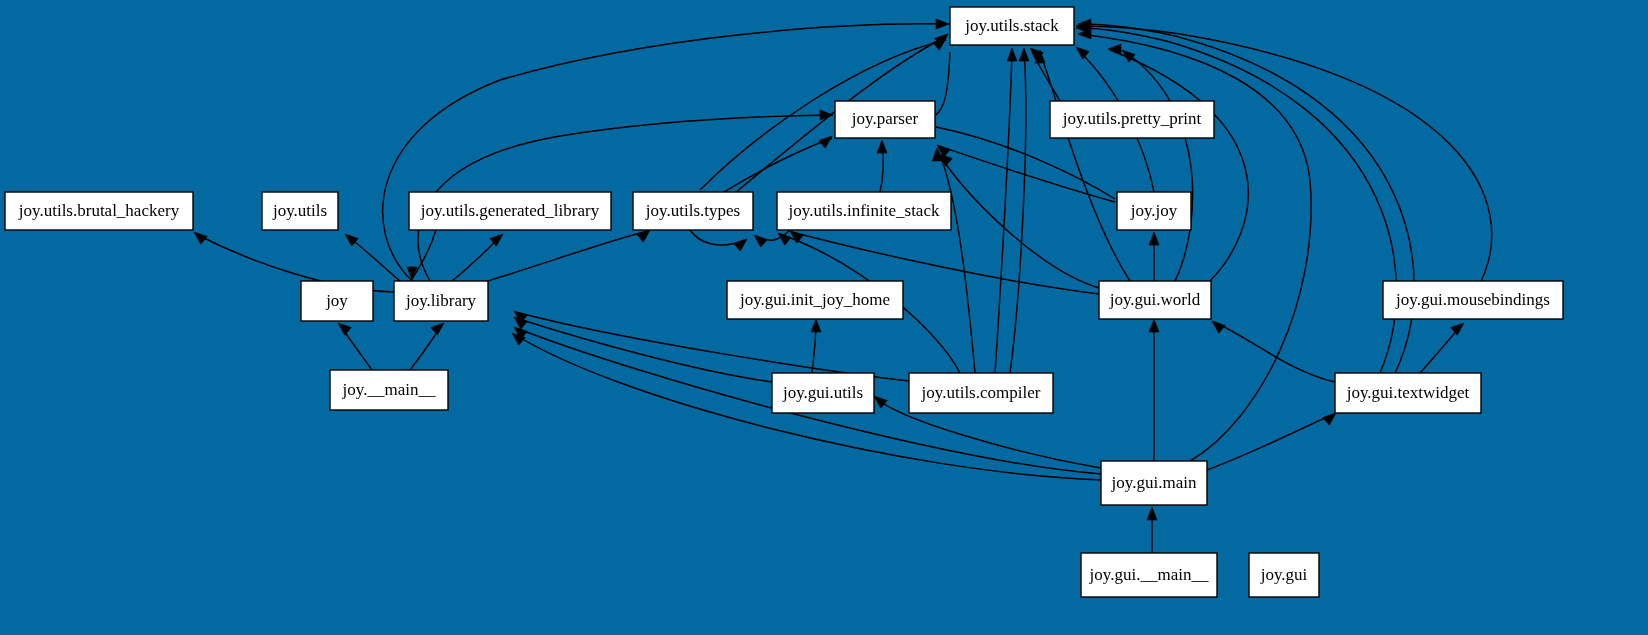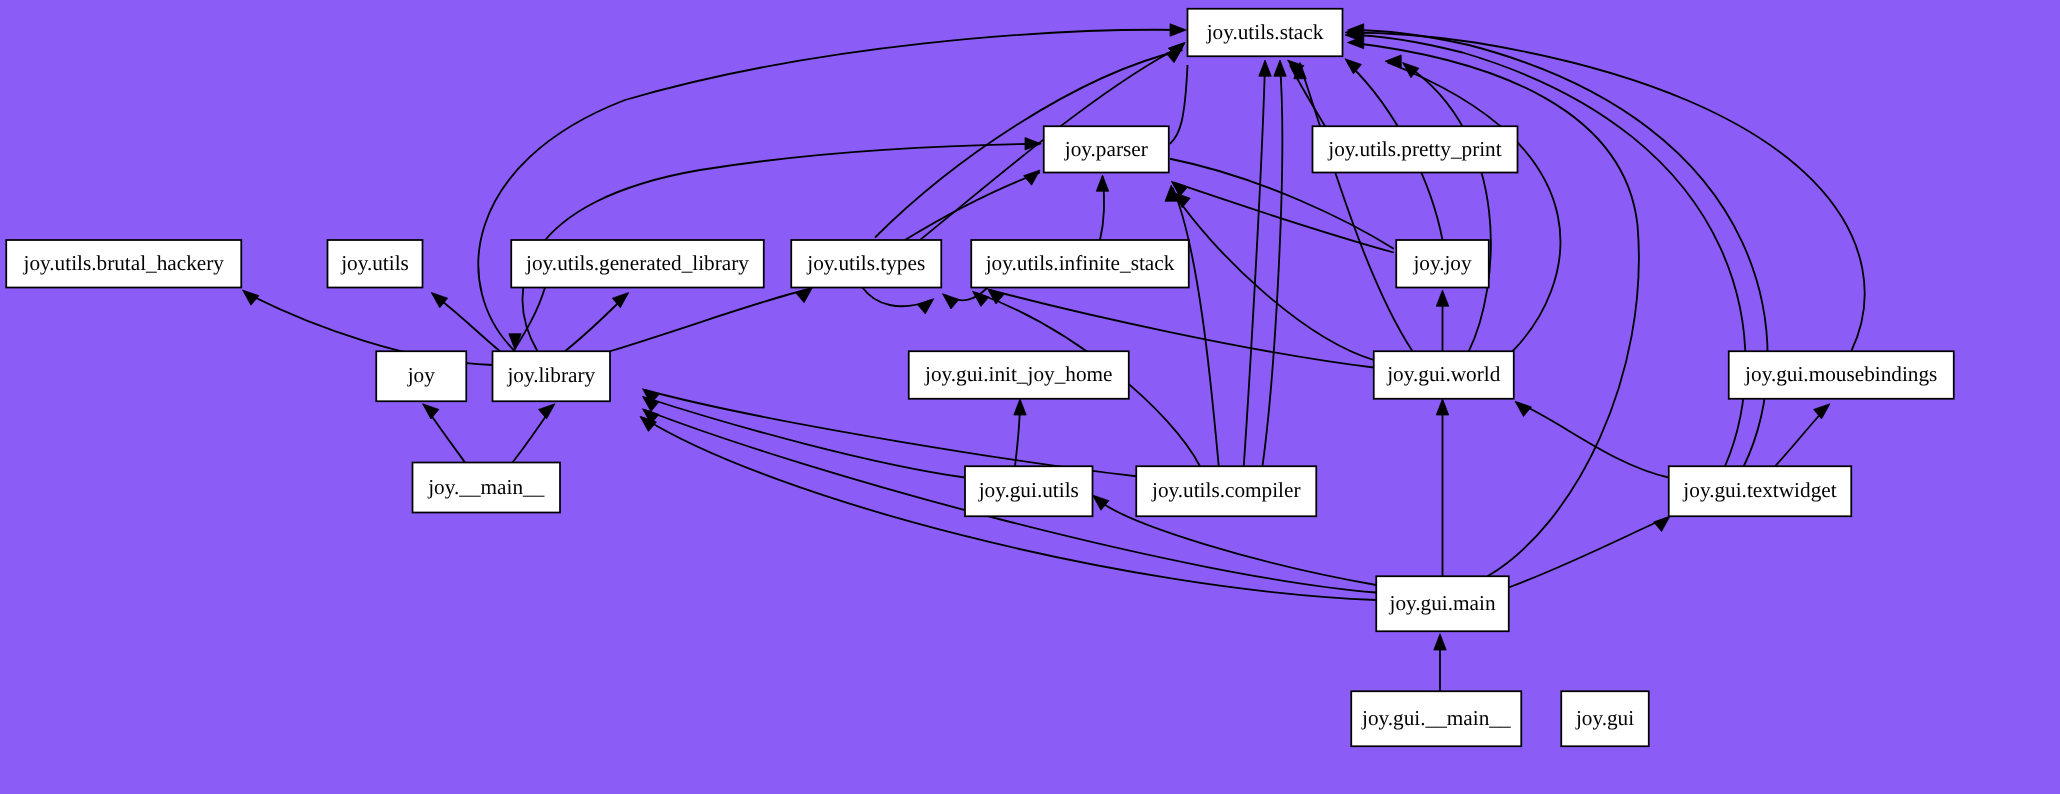--- a/index.html
+++ b/index.html
@@ -4,21 +4,21 @@
 <style>
   html, body {
     margin: 0;
     padding: 0;
     background: #ffffff;
   }
   #graph-root {
     position: relative;
     width: 1648px;
     height: 635px;
-    background: #8b5cf6;
+    background: #0369a1;
     overflow: hidden;
     font-family: "Liberation Serif", "DejaVu Serif", serif;
   }
   svg#graph-svg {
     position: absolute;
     top: 0;
     left: 0;
     width: 1648px;
     height: 635px;
   }

